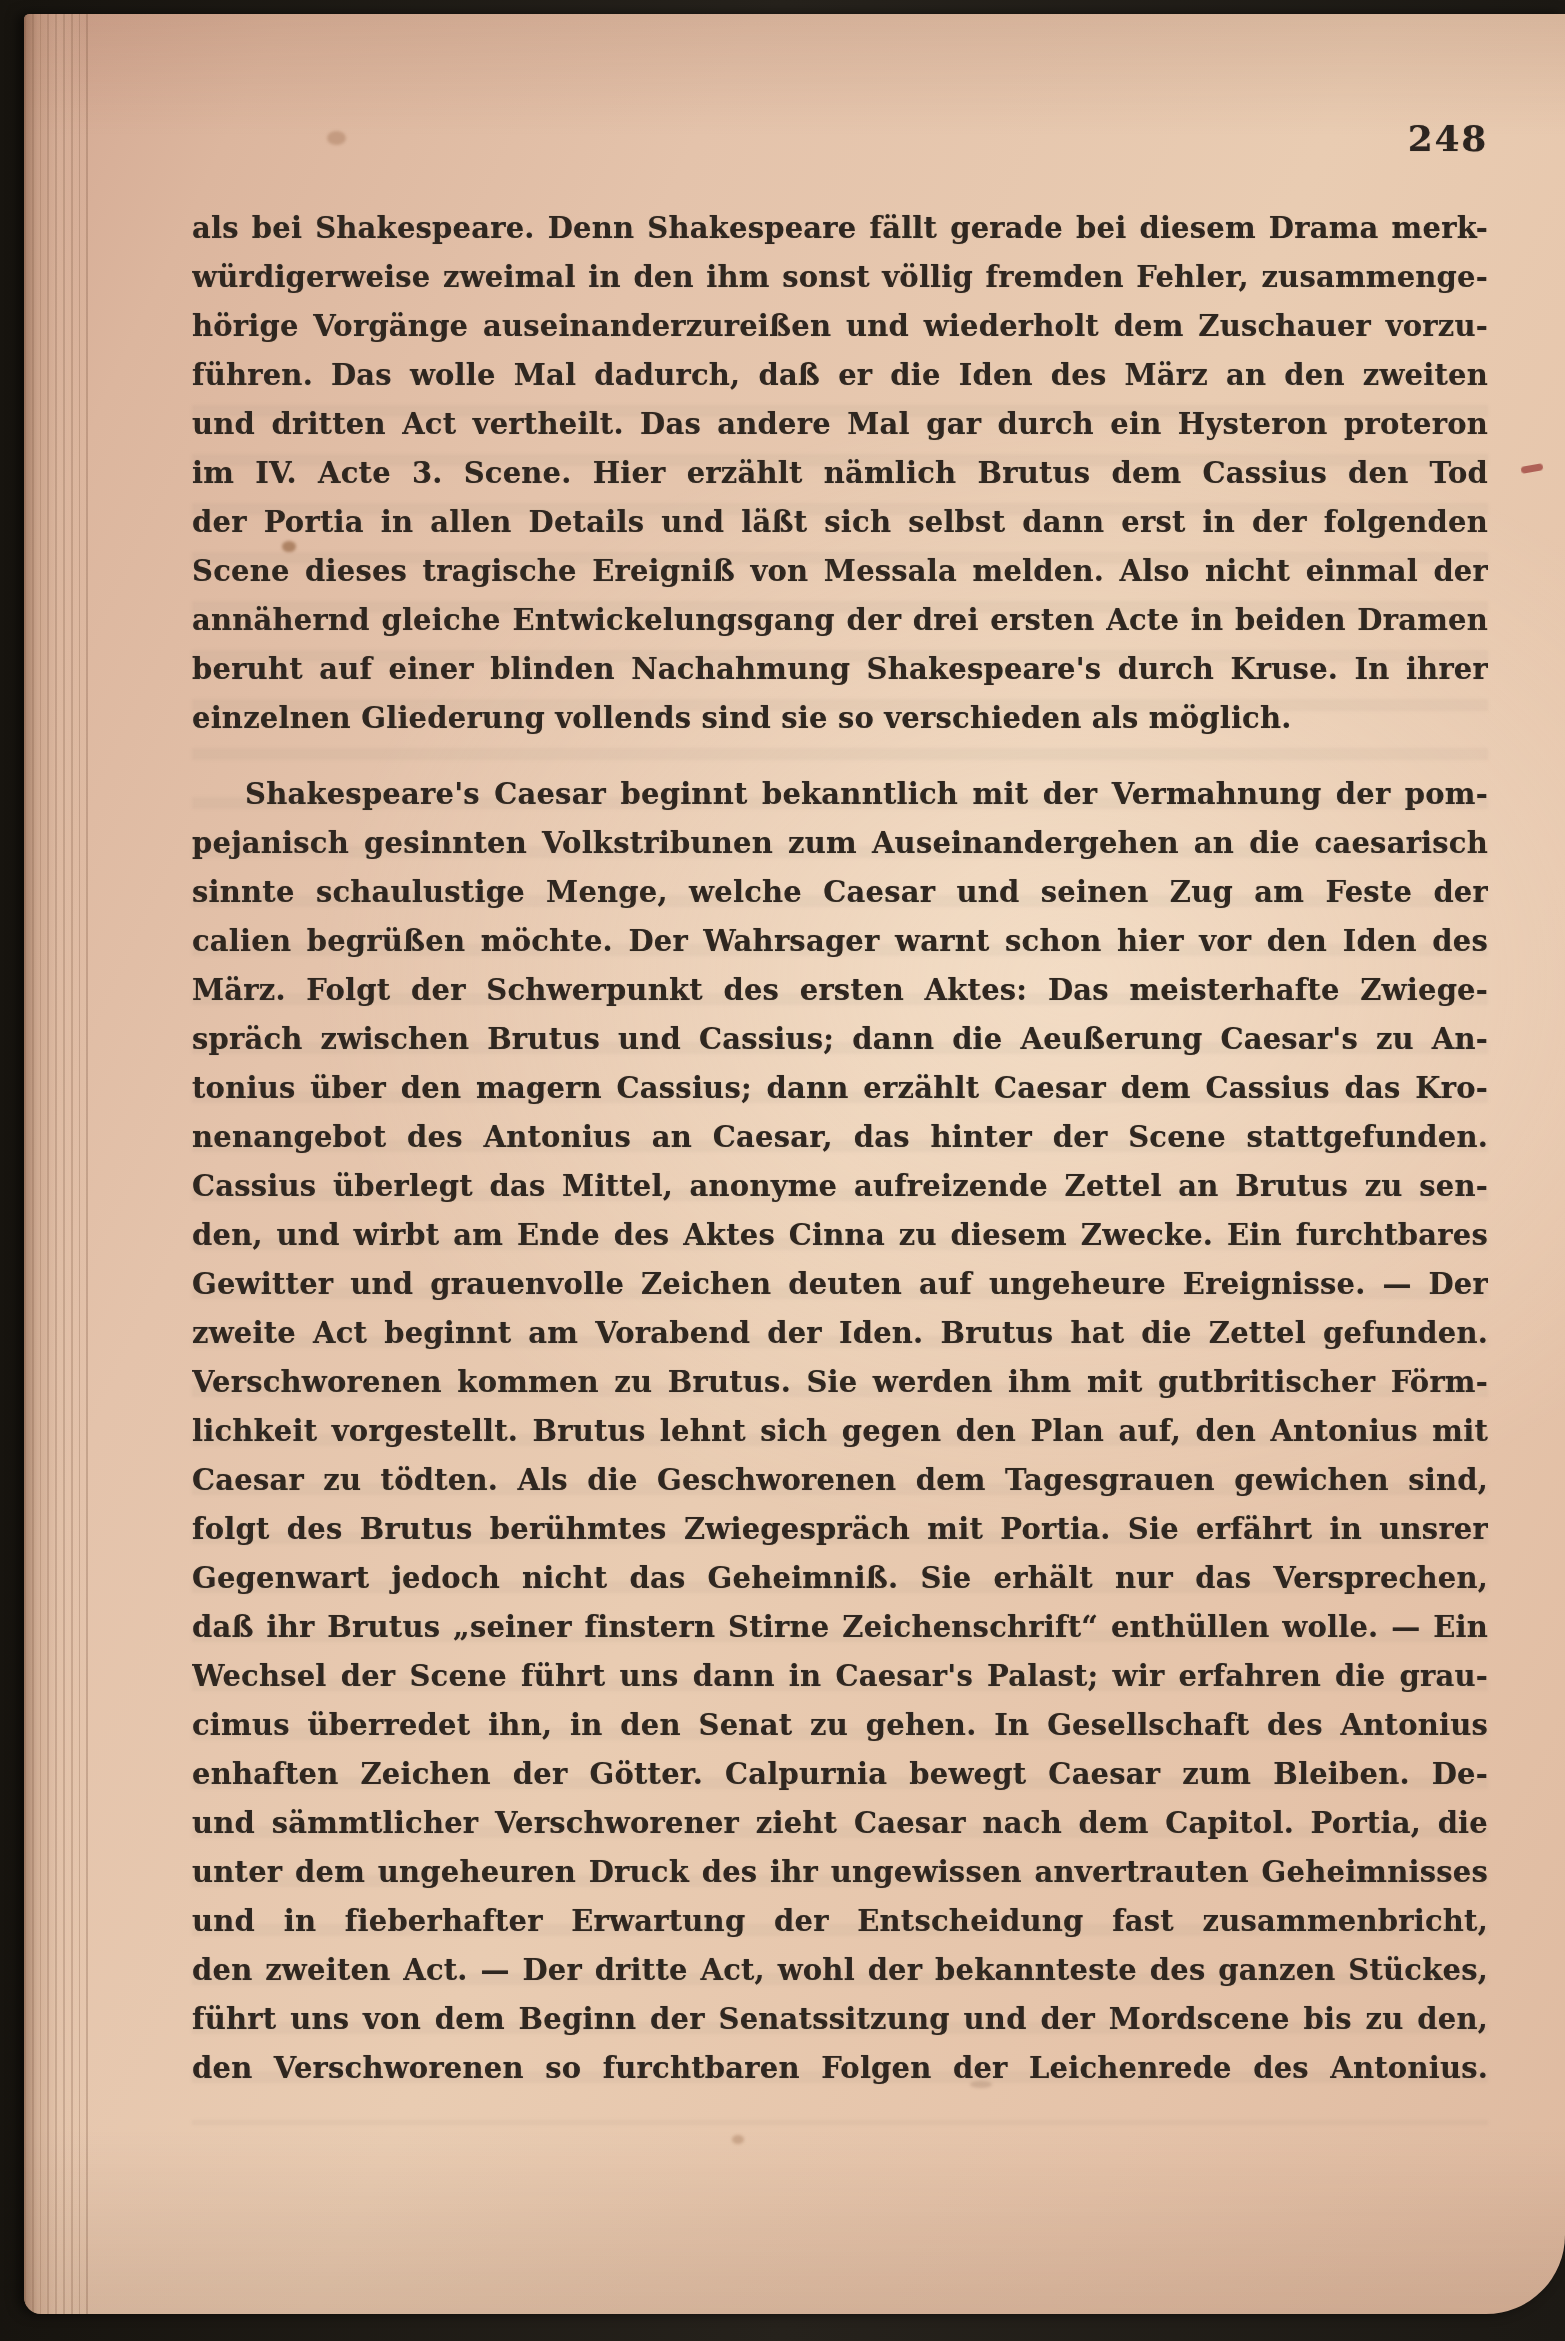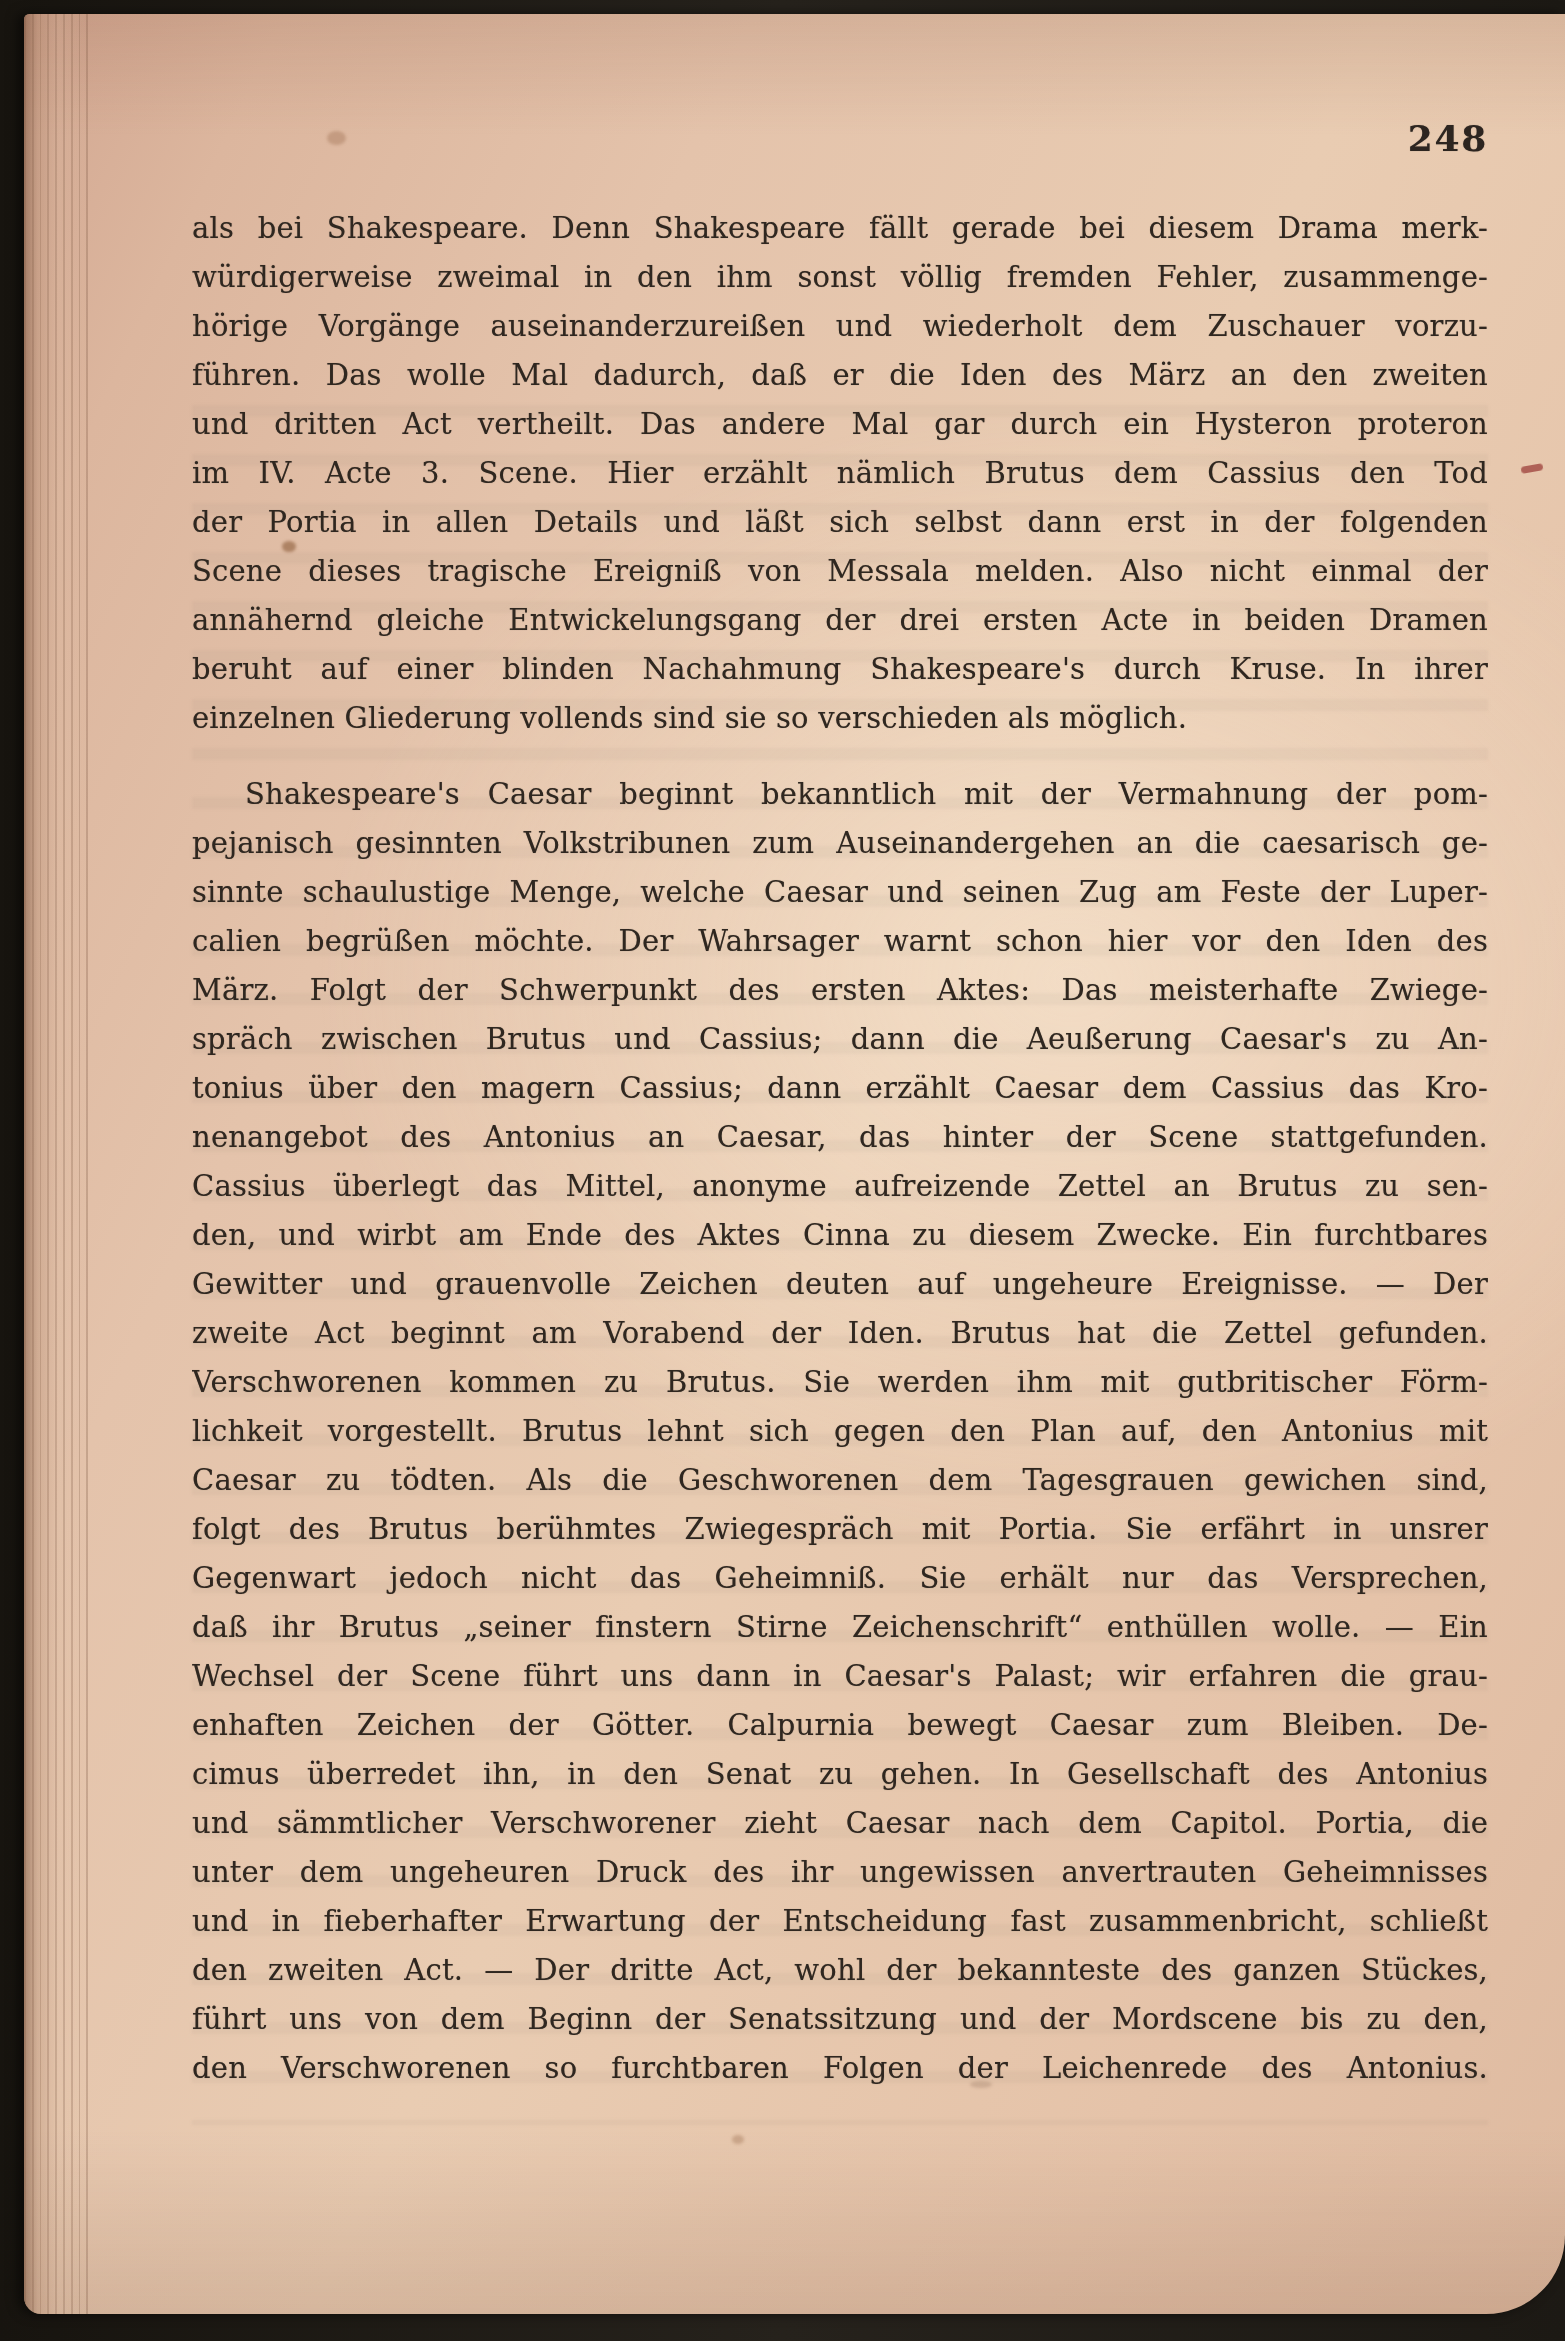--- a/index.html
+++ b/index.html
@@ -58,21 +58,21 @@
     font-size:36px; font-weight:700; letter-spacing:1.7px;
     color:#2d2520;
     text-shadow:0 0 0.9px rgba(45,37,32,0.45);
   }
   .text-block{
     position:absolute; left:168px; top:190px; width:1296px;
   }
   .paragraph + .paragraph{ margin-top:27.6px; }
   .line{
     height:49px; line-height:49px;
-    font-size:29px; font-weight:400;
+    font-size:29px; font-weight:700;
     color:#2f2720;
     text-align:justify; text-align-last:justify;
     letter-spacing:0.2px;
     white-space:normal; overflow:hidden;
     text-shadow:0 0 0.9px rgba(47,39,32,0.4);
   }
   .line.indent{ text-indent:53px; }
   .line.no-justify{ text-align-last:left; }
 </style>
 </head>
@@ -117,22 +117,22 @@
         <div class="line">den, und wirbt am Ende des Aktes Cinna zu diesem Zwecke. Ein furchtbares</div>
         <div class="line">Gewitter und grauenvolle Zeichen deuten auf ungeheure Ereignisse. — Der</div>
         <div class="line">zweite Act beginnt am Vorabend der Iden. Brutus hat die Zettel gefunden.</div>
         <div class="line">Verschworenen kommen zu Brutus. Sie werden ihm mit gutbritischer Förm-</div>
         <div class="line">lichkeit vorgestellt. Brutus lehnt sich gegen den Plan auf, den Antonius mit</div>
         <div class="line">Caesar zu tödten. Als die Geschworenen dem Tagesgrauen gewichen sind,</div>
         <div class="line">folgt des Brutus berühmtes Zwiegespräch mit Portia. Sie erfährt in unsrer</div>
         <div class="line">Gegenwart jedoch nicht das Geheimniß. Sie erhält nur das Versprechen,</div>
         <div class="line">daß ihr Brutus „seiner finstern Stirne Zeichenschrift“ enthüllen wolle. — Ein</div>
         <div class="line">Wechsel der Scene führt uns dann in Caesar's Palast; wir erfahren die grau-</div>
+        <div class="line">cimus überredet ihn, in den Senat zu gehen. In Gesellschaft des Antonius</div>
         <div class="line">enhaften Zeichen der Götter. Calpurnia bewegt Caesar zum Bleiben. De-</div>
-        <div class="line">cimus überredet ihn, in den Senat zu gehen. In Gesellschaft des Antonius</div>
         <div class="line">und sämmtlicher Verschworener zieht Caesar nach dem Capitol. Portia, die</div>
         <div class="line">unter dem ungeheuren Druck des ihr ungewissen anvertrauten Geheimnisses</div>
         <div class="line">und in fieberhafter Erwartung der Entscheidung fast zusammenbricht, schließt</div>
         <div class="line">den zweiten Act. — Der dritte Act, wohl der bekannteste des ganzen Stückes,</div>
         <div class="line">führt uns von dem Beginn der Senatssitzung und der Mordscene bis zu den,</div>
         <div class="line">den Verschworenen so furchtbaren Folgen der Leichenrede des Antonius.</div>
       </div>
     </div>
 </div>
 

